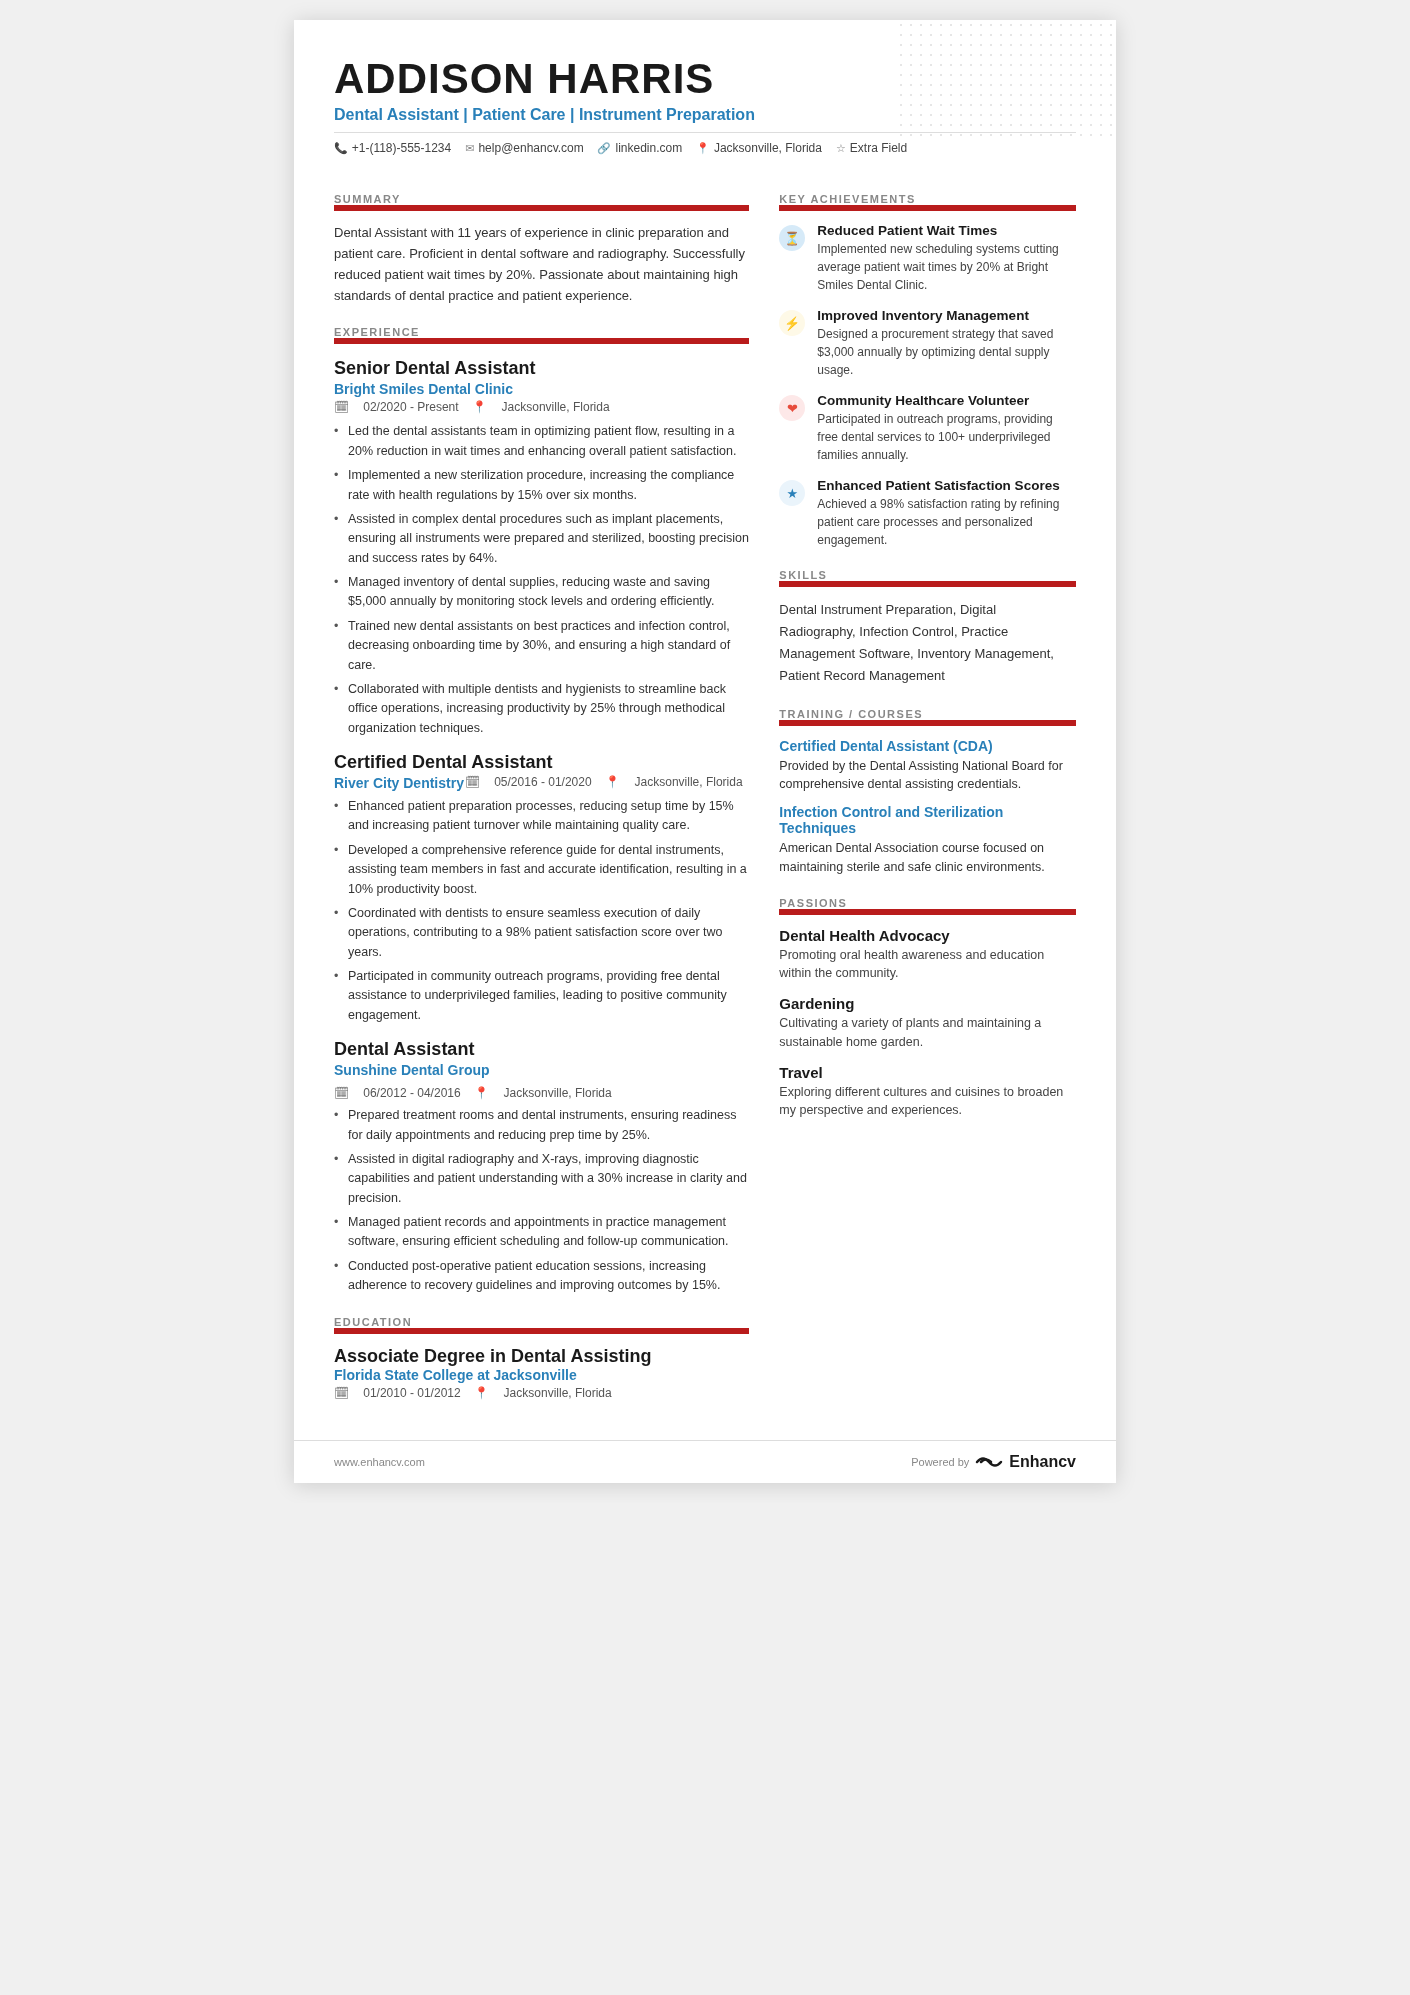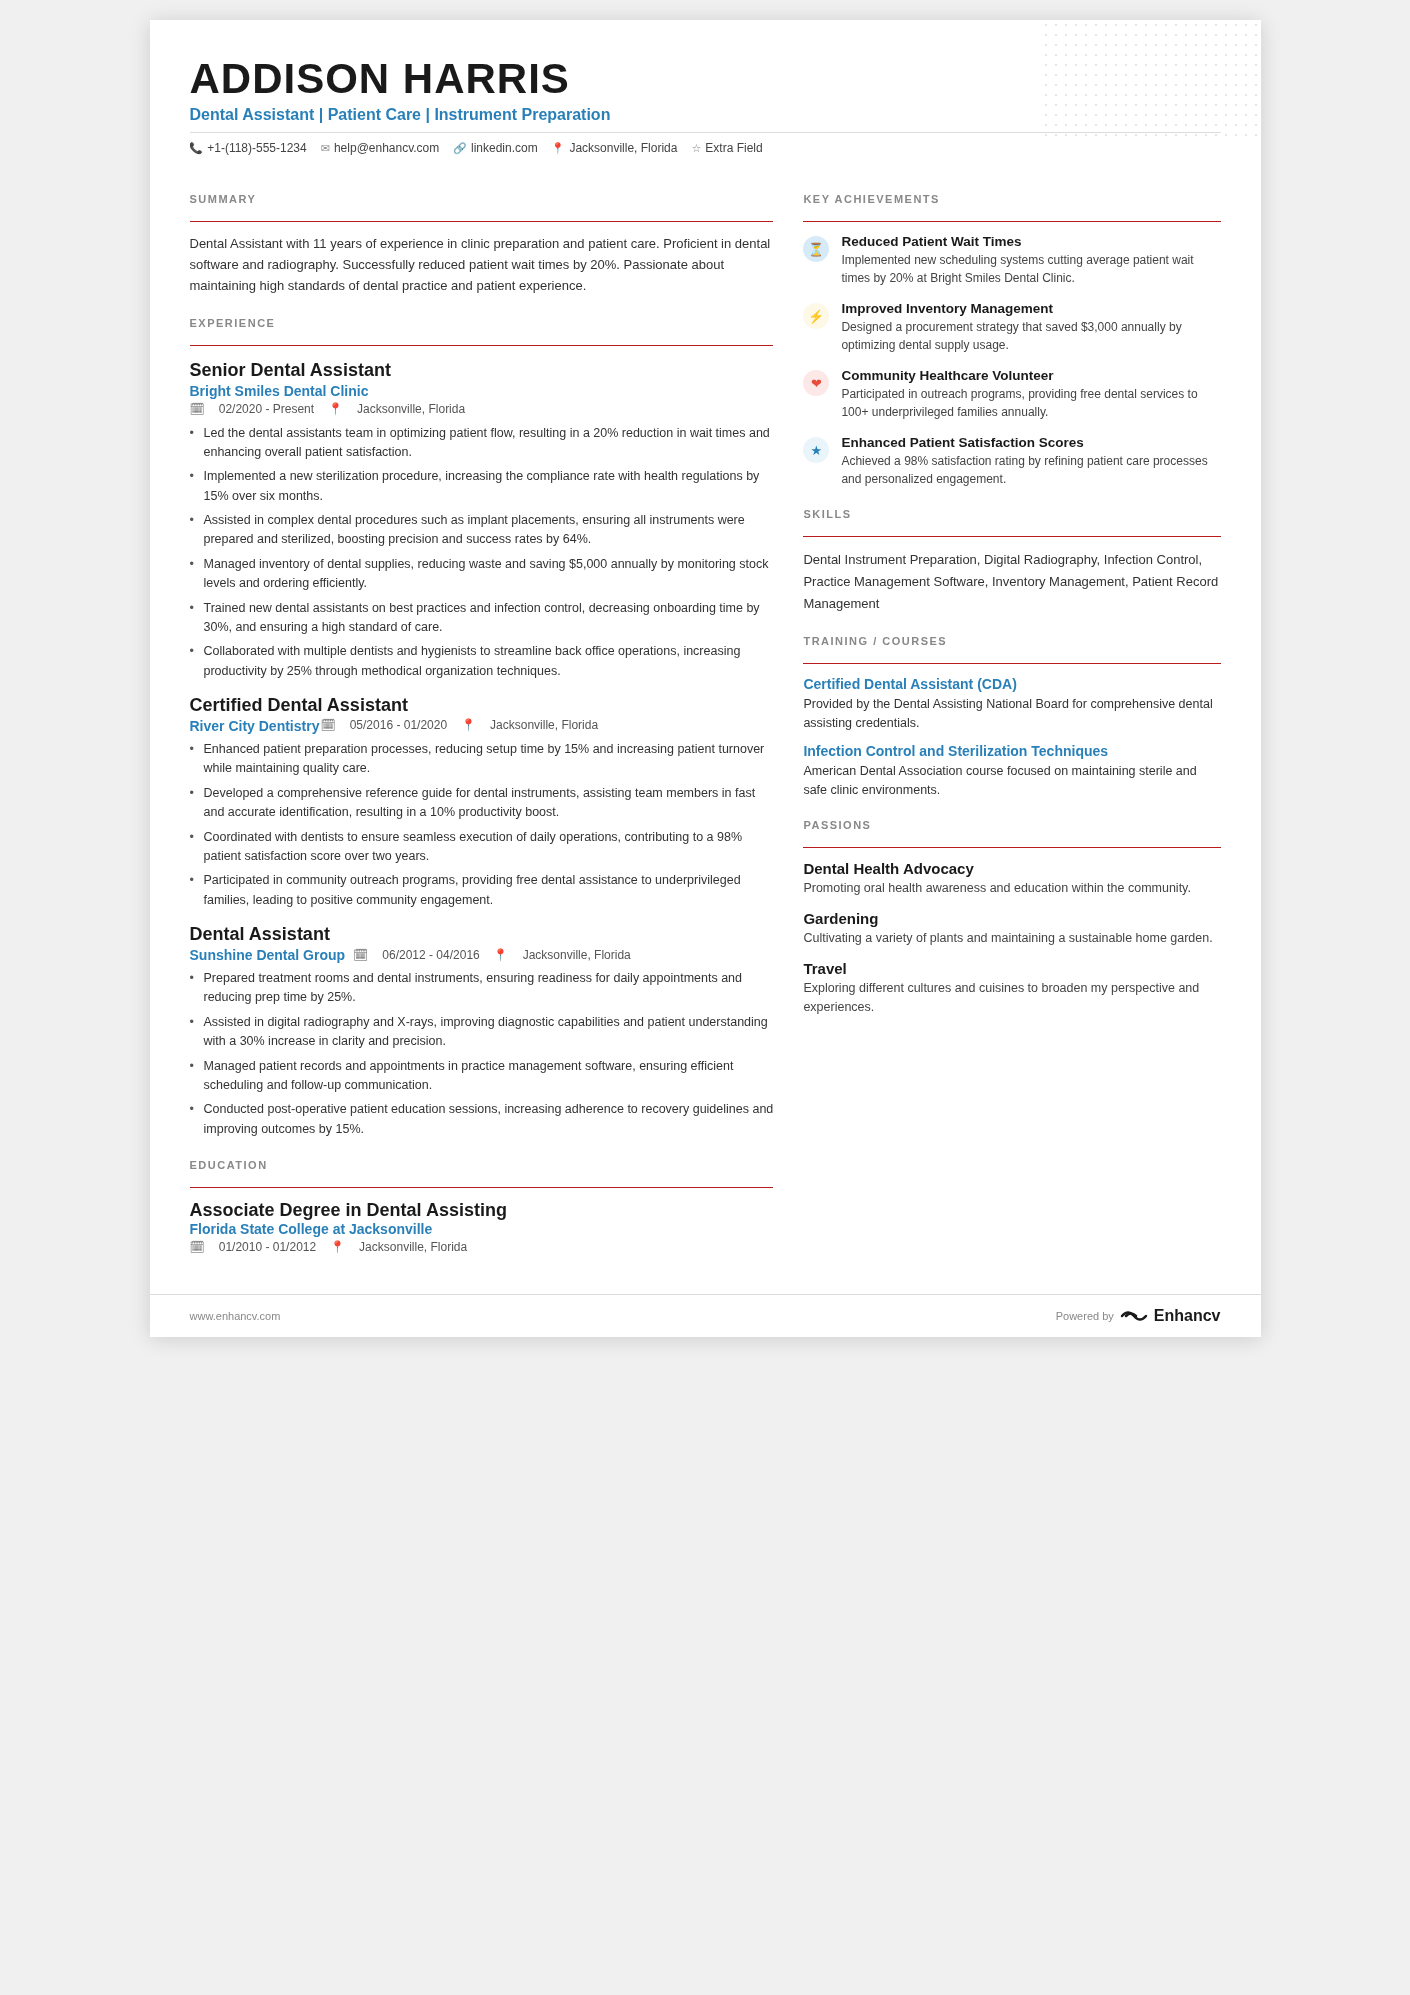--- a/index.html
+++ b/index.html
@@ -5,21 +5,21 @@
     * { margin: 0; padding: 0; box-sizing: border-box; }
     body {
       font-family: 'Arial', sans-serif;
       background: #f0f0f0;
       display: flex;
       justify-content: center;
       align-items: flex-start;
       padding: 20px;
     }
     .resume-wrapper {
-      width: 1111px;
+      width: 822px;
       background: #fff;
       position: relative;
       box-shadow: 0 2px 20px rgba(0,0,0,0.15);
     }
     
     .dot-pattern {
       position: absolute;
       top: 0;
       right: 0;
       width: 220px;
@@ -84,22 +84,22 @@
       min-width: 0;
     }
 
     
     .section-label {
       font-size: 11px;
       font-weight: 700;
       color: #888;
       letter-spacing: 1.5px;
       text-transform: uppercase;
-      border-bottom: 1px solid #b91c1c;
-      padding-bottom: 16px;
+      border-bottom: 6px solid #b91c1c;
+      padding-bottom: 0;
       margin-bottom: 12px;
       margin-top: 20px;
     }
 
     
     .summary-text {
       font-size: 13px;
       color: #333;
       line-height: 1.6;
     }

